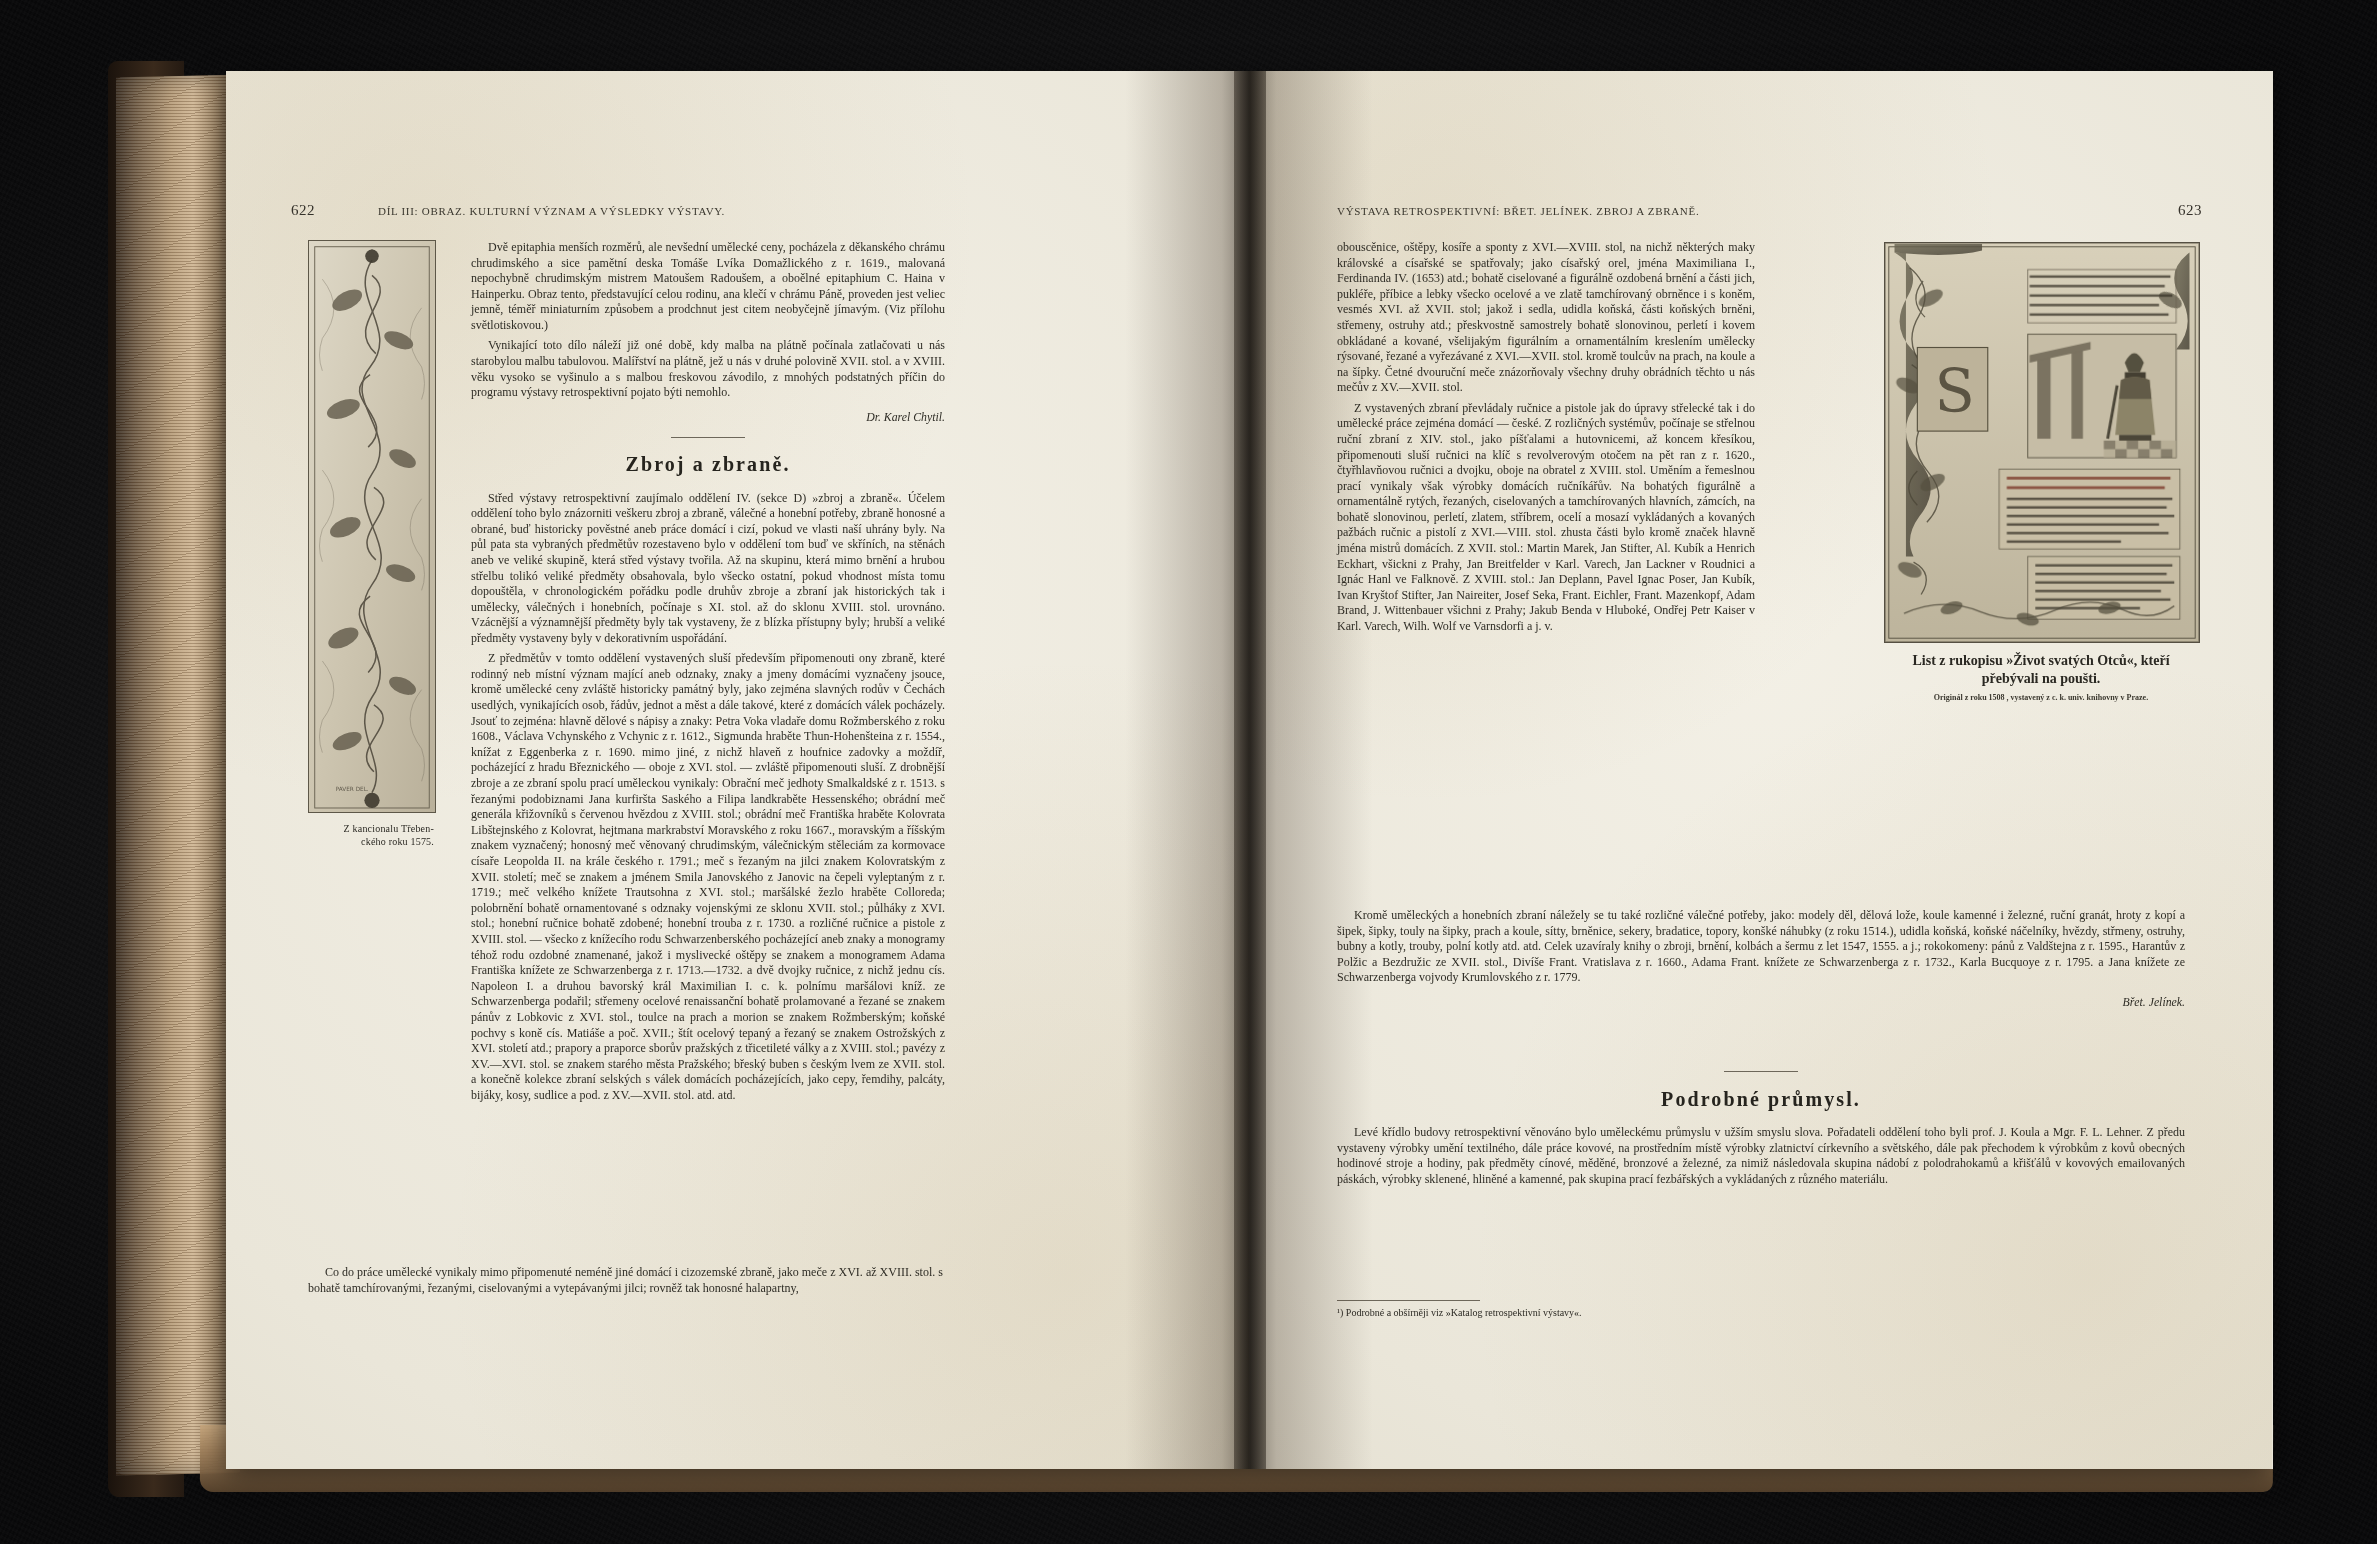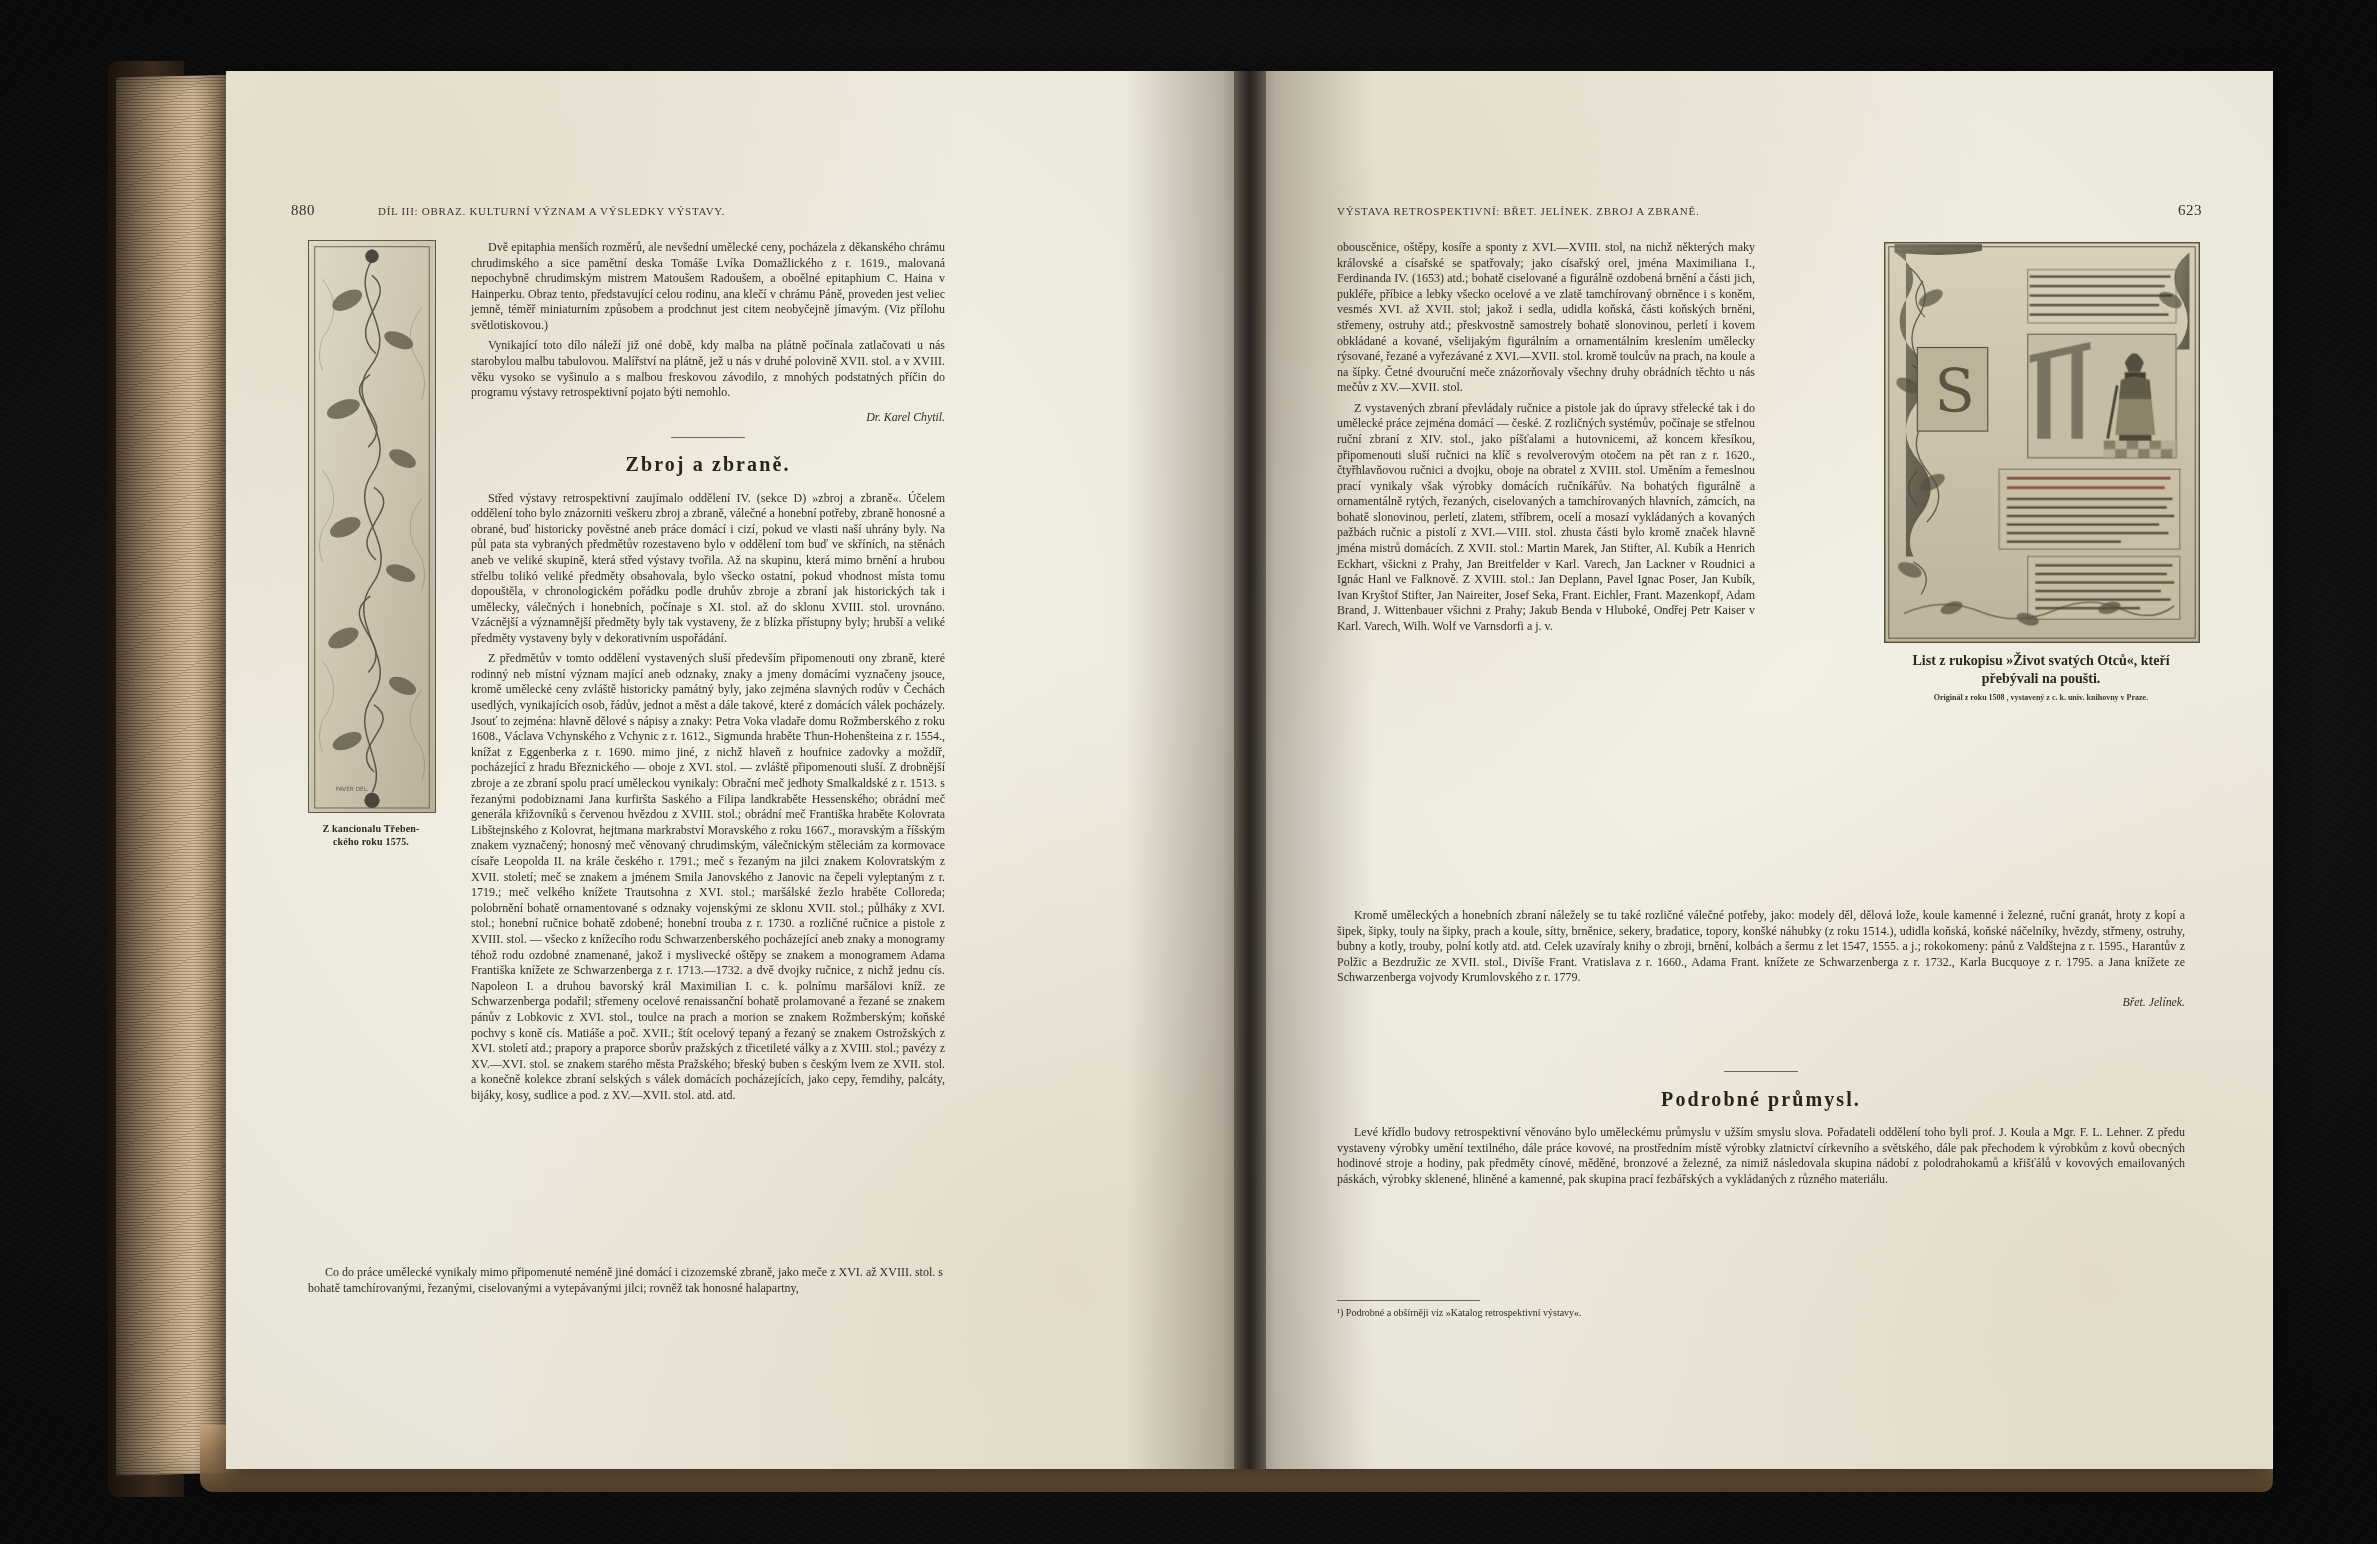--- a/index.html
+++ b/index.html
@@ -224,22 +224,22 @@
     height: 571px;
     border: 1px solid #5d5748;
     background: linear-gradient(180deg, #d9d3c2, #c9c2ae);
     position: relative;
     overflow: hidden;
   }
   .orn-art { position: absolute; inset: 0; }
   .orn-cap {
     margin-top: 8.6px;
     font-size: 10px;
-    text-align: center;
-    font-weight: bold;
+    text-align: right;
+    font-weight: normal;
     line-height: 1.35;
     color: #2a2822;
     letter-spacing: 0.2px;
   }
 
   
   .ms-fig {
     position: absolute;
     right: 74px;
     top: 171px;
@@ -295,21 +295,21 @@
   <div class="edge-bottom"></div>
 
   <div class="pages">
 
     <div class="page left">
       <div class="page-tone"></div>
       <div class="sheet">
 
         <div class="running-head" style="padding-left:65px; padding-right:55px;">
           <div class="rh-inner">
-            <span class="folio">880</span>
+            <span class="folio">622</span>
             <span class="rh-title" style="margin-left:63px;">DÍL III: OBRAZ. KULTURNÍ VÝZNAM A VÝSLEDKY VÝSTAVY.</span>
           </div>
         </div>
 
         <div class="orn-fig">
           <div class="orn-frame">
             <svg class="orn-art" viewBox="0 0 132 600" preserveAspectRatio="none">
               <defs>
                 <linearGradient id="pg" x1="0" y1="0" x2="1" y2="1">
                   <stop offset="0%" stop-color="#ded8c7"></stop>

